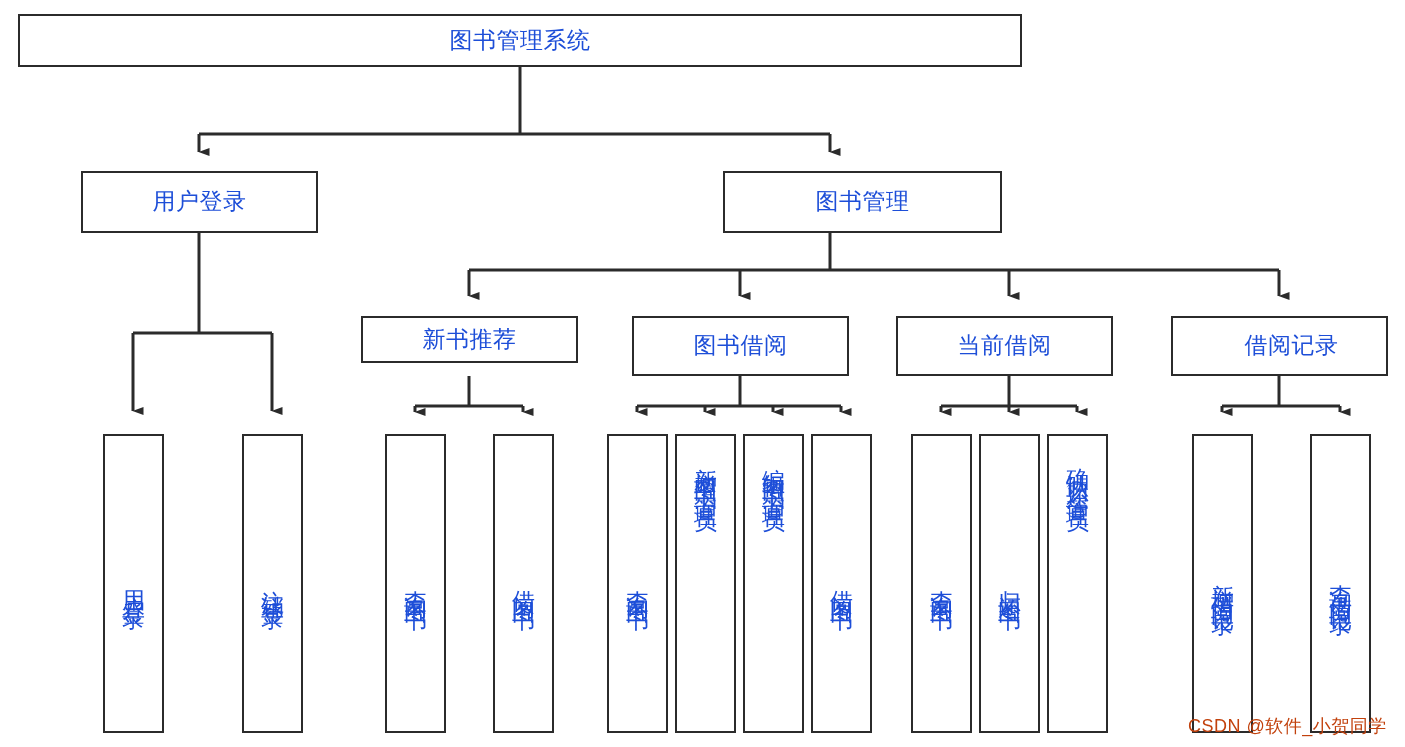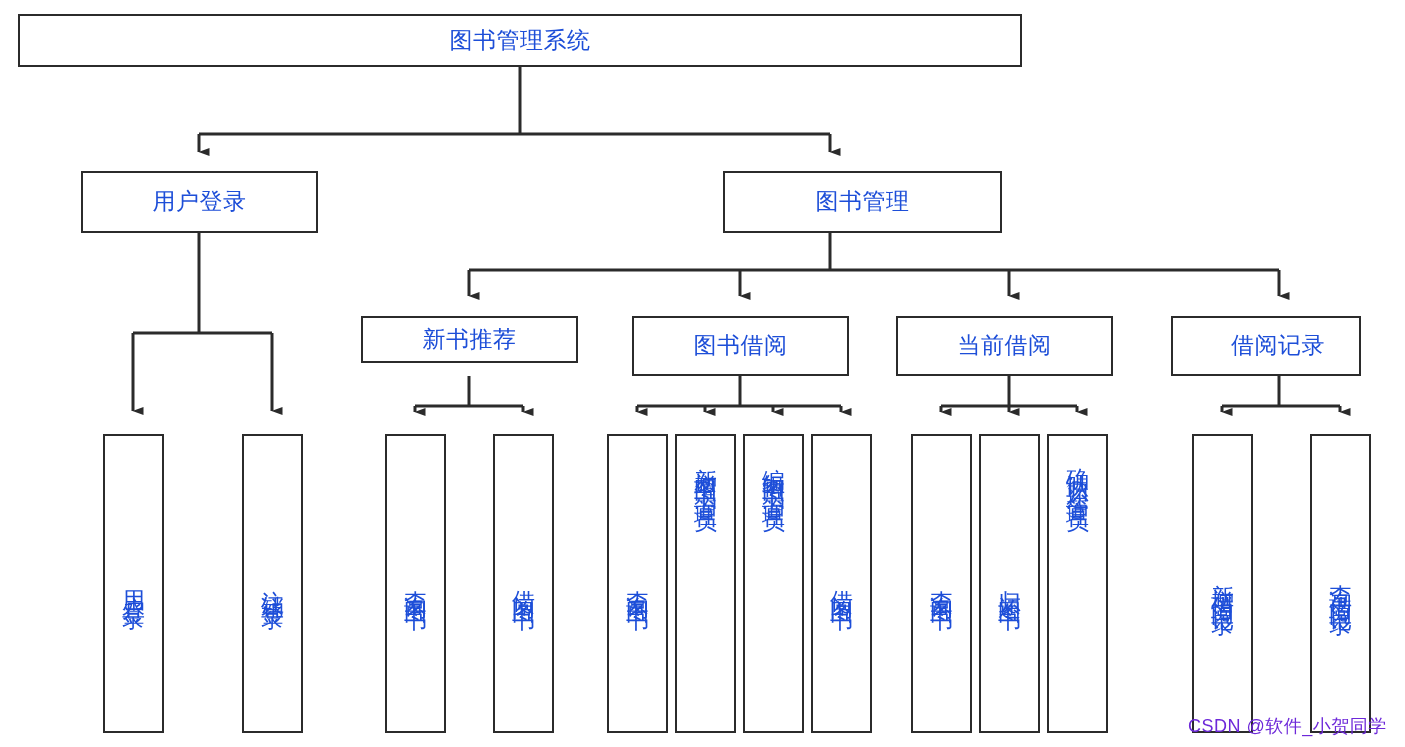--- a/index.html
+++ b/index.html
@@ -62,21 +62,21 @@
   }
   .node.vertical.center-v {
     align-items: center;
     padding-top: 0;
   }
   #watermark {
     position: absolute;
     left: 1188px;
     top: 714px;
     font-size: 18px;
-    color: #6d28d9;
+    color: #c2410c;
     white-space: nowrap;
     letter-spacing: 0.5px;
     font-family: "Liberation Sans", "DejaVu Sans", sans-serif;
   }
 </style>
 </head>
 <body>
 
 <div id="diagram-root">
 
@@ -143,21 +143,21 @@
 
   <div class="node horizontal" style="left:361px; top:316px; width:217px; height:47px;">
     <span class="label">新书推荐</span>
   </div>
   <div class="node horizontal" style="left:632px; top:316px; width:217px; height:60px;">
     <span class="label">图书借阅</span>
   </div>
   <div class="node horizontal" style="left:896px; top:316px; width:217px; height:60px;">
     <span class="label">当前借阅</span>
   </div>
-  <div class="node horizontal" style="left:1171px; top:316px; width:190px; height:60px;padding-left:24px;">
+  <div class="node horizontal" style="left:1171px; top:316px; width:217px; height:60px;padding-left:24px;">
     <span class="label">借阅记录</span>
   </div>
 
   <div class="node vertical center-v" style="left:103px; top:434px; width:61px; height:299px;">
     <span class="label">用户登录</span>
   </div>
   <div class="node vertical center-v" style="left:242px; top:434px; width:61px; height:299px;">
     <span class="label">注销登录</span>
   </div>
 

